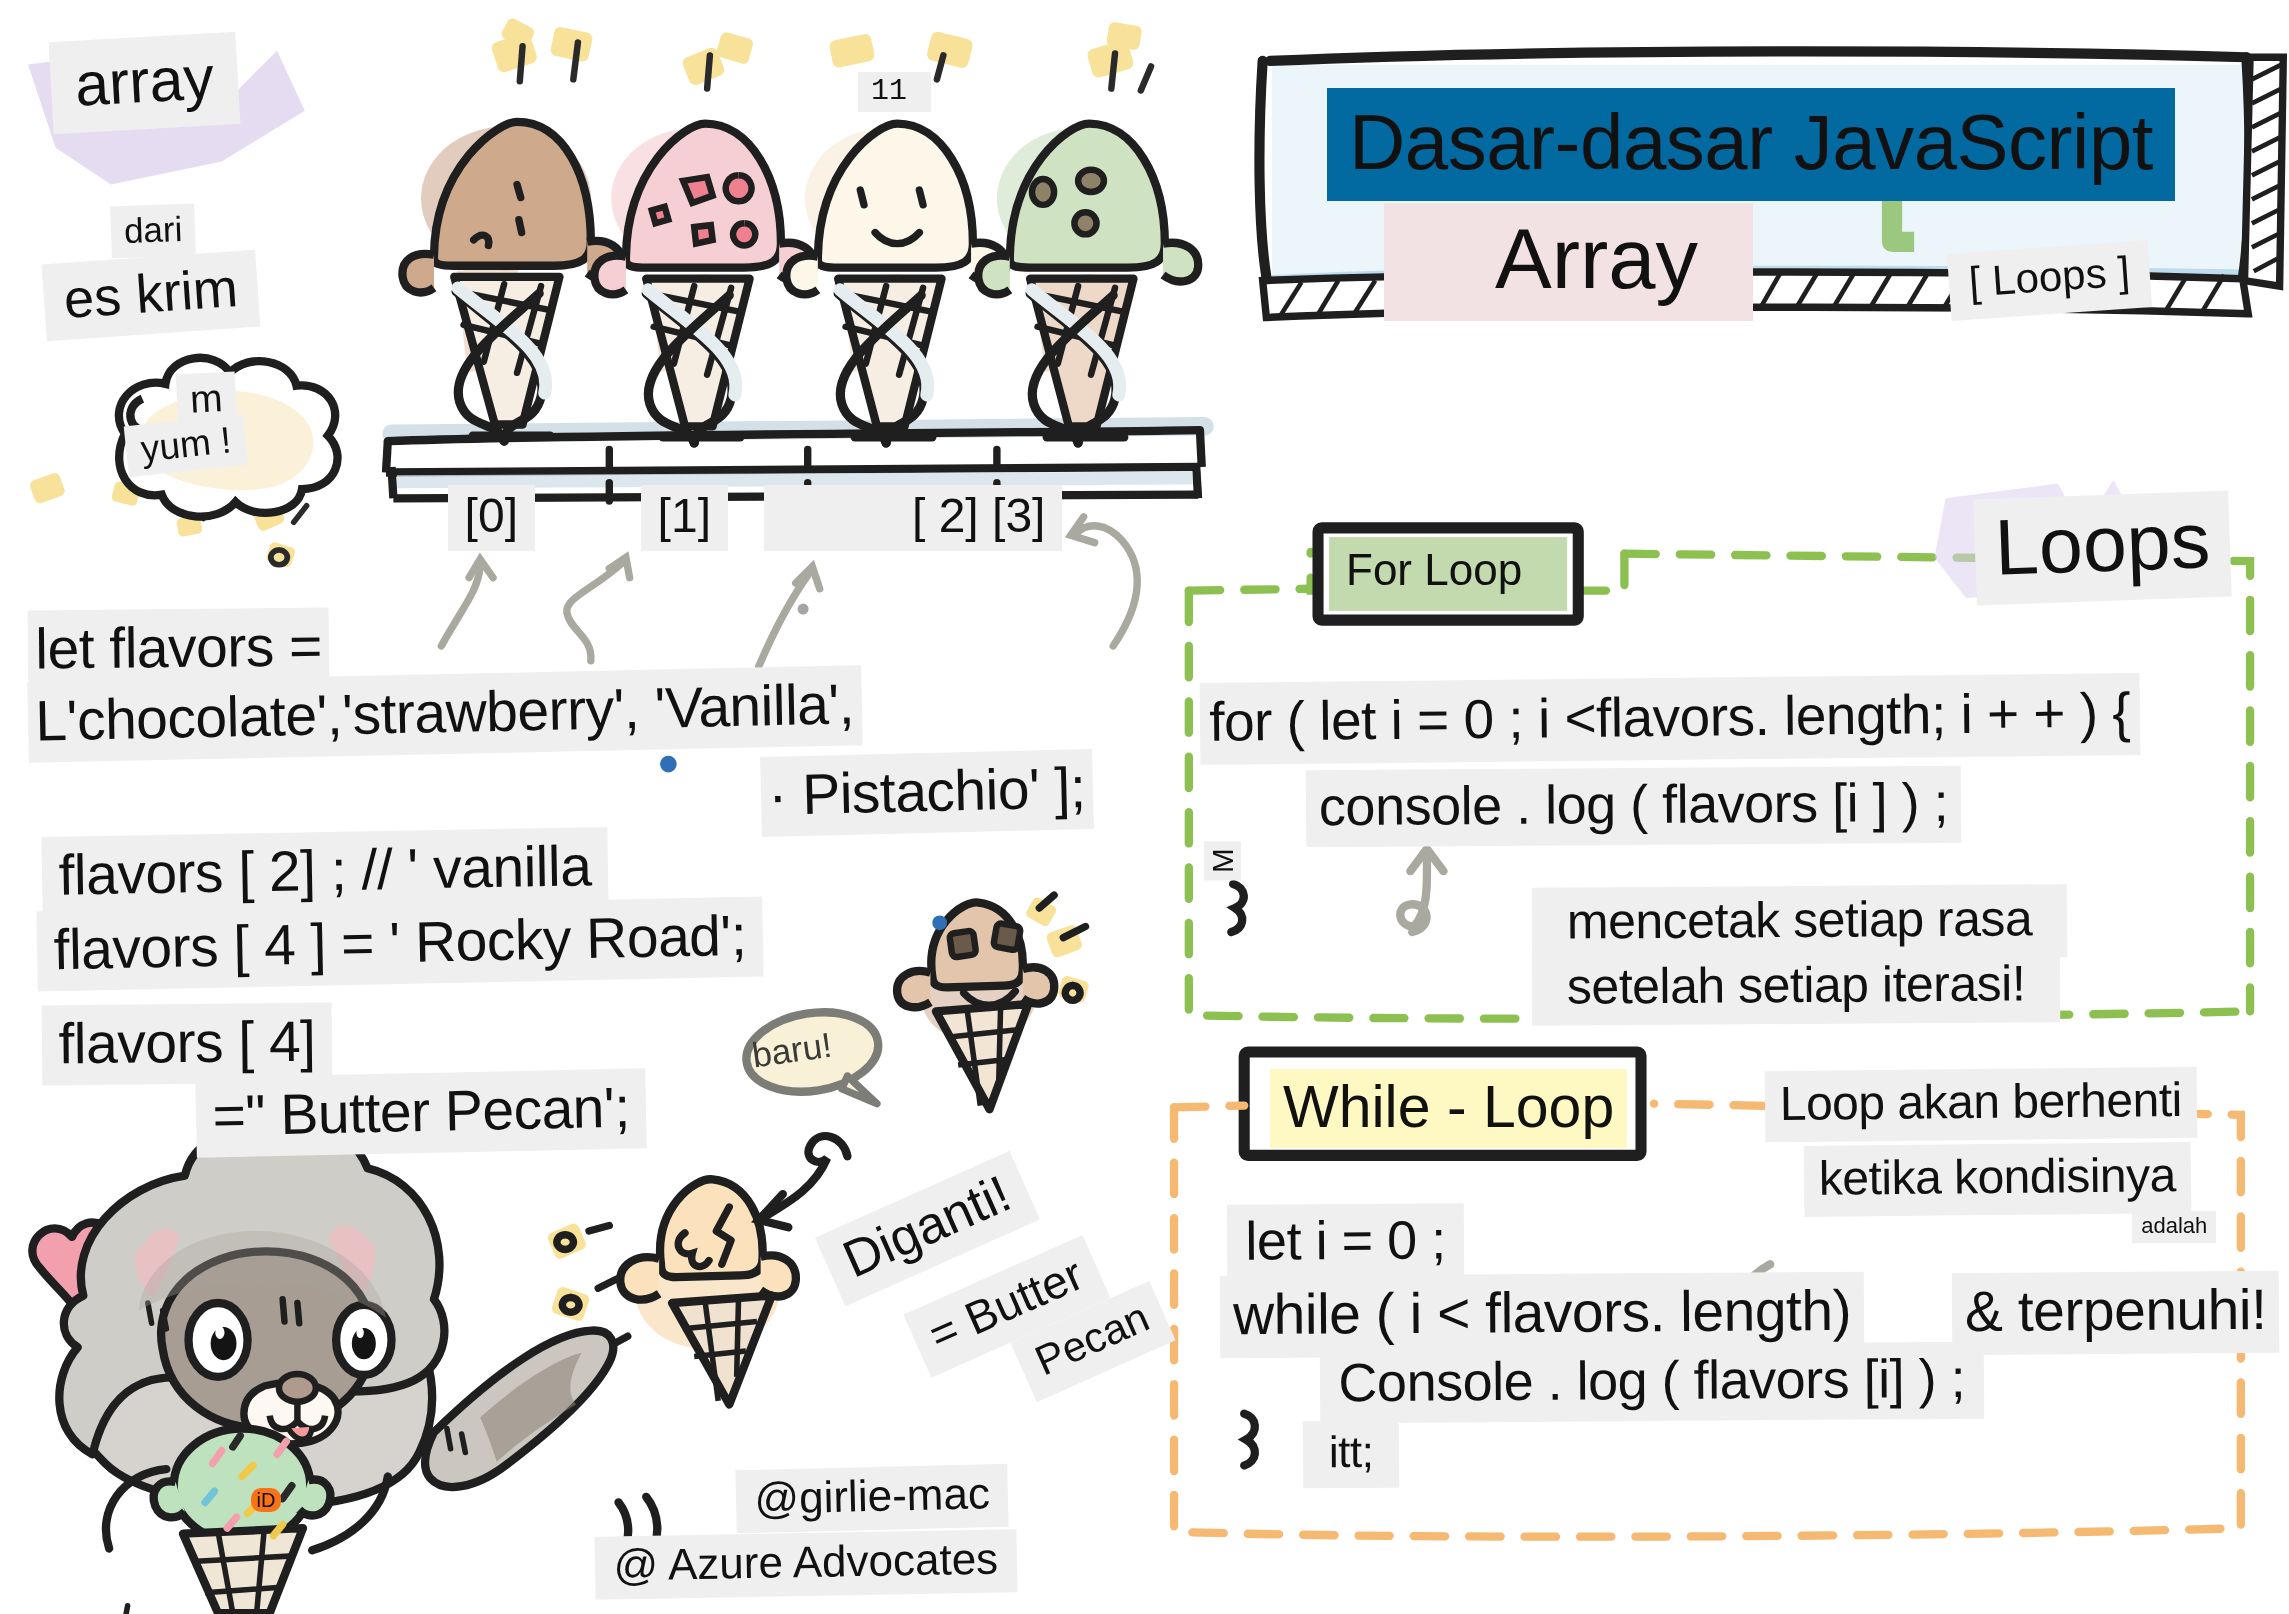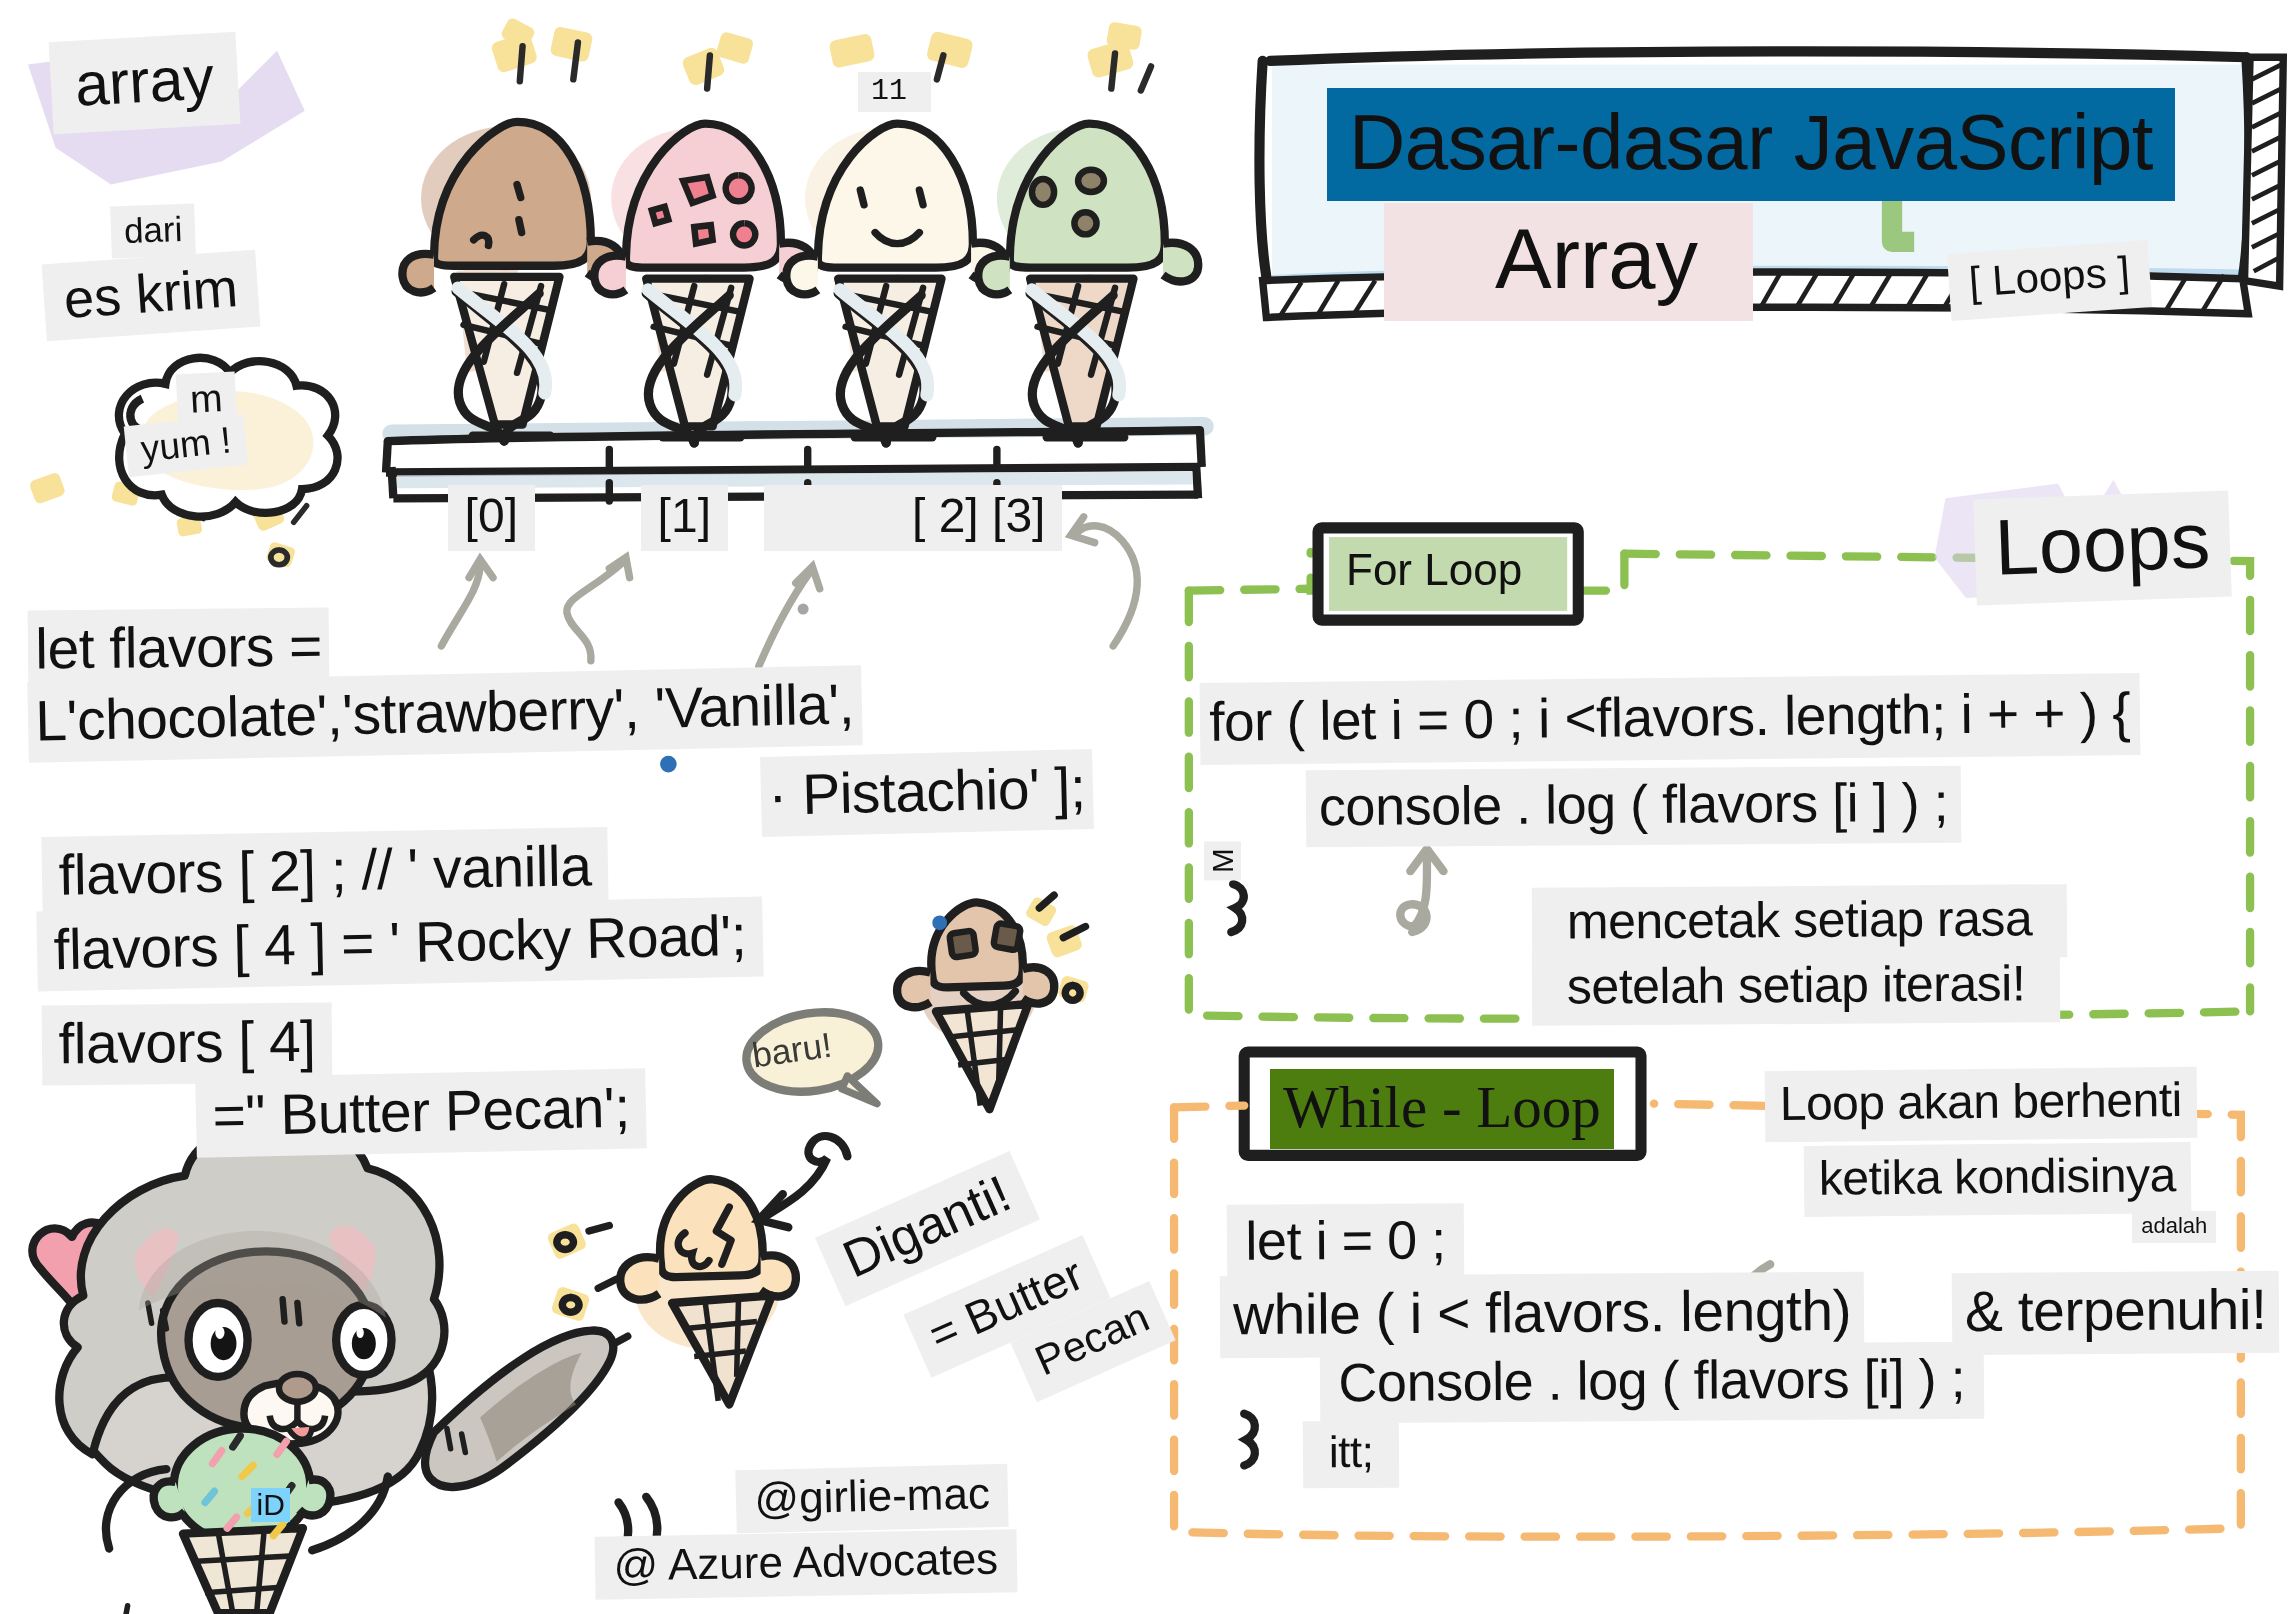--- a/index.html
+++ b/index.html
@@ -501,21 +501,21 @@
   <div class="chip" style="left:42px;top:1004px;font-size:57px;padding:9.2px 16.6px 13px 16.6px;transform:rotate(-0.6deg);">flavors [ 4]</div>
 
   <div class="chip" style="left:196px;top:1073px;font-size:57px;padding:9.2px 16.6px 13px 16.6px;transform:rotate(-1.2deg);">=" Butter Pecan';</div>
 
   <div style="position:absolute;left:752px;top:1030px;font-size:35px;color:#3a3a36;transform:rotate(-8deg);font-family:'Liberation Sans',sans-serif;">baru!</div>
 
   <div class="chip wide" style="left:821px;top:1191px;font-size:52px;padding:9.2px 18.5px 13px 18.5px;transform:rotate(-24deg);">Diganti!</div>
   <div class="chip wide" style="left:909px;top:1272px;font-size:46px;padding:9.2px 16.6px 13px 16.6px;transform:rotate(-24deg);">= Butter</div>
   <div class="chip wide" style="left:1017px;top:1309px;font-size:42px;padding:9.2px 16.6px 13px 16.6px;transform:rotate(-24deg);">Pecan</div>
 
-  <div class="chip wide" style="left:251px;top:1488px;font-size:30px;padding:1.8px 5.5px;background:#7dd3fc;">iD</div>
+  <div class="chip wide" style="left:251px;top:1488px;font-size:20px;padding:1.8px 5.5px;background:#f97316;border-radius:10px;">iD</div>
 
   <div class="chip wide" style="left:736px;top:1467px;font-size:44px;padding:7.4px 18.5px 11px 18.5px;transform:rotate(-1.4deg);">@girlie-mac</div>
   <div class="chip wide" style="left:595px;top:1533px;font-size:44px;padding:7.4px 18.5px 11px 18.5px;transform:rotate(-1deg);">@ Azure Advocates</div>
 
   <div class="chip" style="left:1327px;top:88px;font-size:78px;padding:14.8px 22px 18.5px 22px;background:#0369a1;">Dasar-dasar JavaScript</div>
 
   <div class="chip wide" style="left:1384px;top:203px;font-size:85px;padding:13px 55px 18.5px 111px;background:#f2e2e4;">Array</div>
 
   <div class="chip wide" style="left:1949px;top:247px;font-size:42px;padding:9.2px 20px 14.8px 20px;transform:rotate(-4deg);">[ Loops ]</div>
 
@@ -525,21 +525,21 @@
 
   <div class="chip" style="left:1200px;top:678px;font-size:55px;padding:11px 9.2px 14.8px 9.2px;transform:rotate(-0.6deg);">for ( let i = 0 ; i &lt;flavors. length; i + + ) {</div>
 
   <div class="chip" style="left:1306px;top:768px;font-size:54px;padding:9.2px 13px 13px 13px;transform:rotate(-0.4deg);">console . log ( flavors [i ] ) ;</div>
 
   <div class="chip wide" style="left:1203px;top:842px;font-size:29.5px;padding:3.7px 7.4px;transform:rotate(-90deg);">M</div>
 
   <div class="chip" style="left:1532px;top:886px;font-size:50px;padding:9.2px 35px 13px 35px;transform:rotate(-0.4deg);">mencetak setiap rasa</div>
   <div class="chip" style="left:1532px;top:951px;font-size:50px;padding:9.2px 35px 13px 35px;transform:rotate(-0.4deg);">setelah setiap iterasi!</div>
 
-  <div style="position:absolute;left:1270px;top:1069px;font-size:59px;color:#111;background:#4d7c0f;padding:3.7px 13px 7.4px 13px;font-family:Liberation Serif, serif;">While - Loop</div>
+  <div style="position:absolute;left:1270px;top:1069px;font-size:59px;color:#111;background:#fef9c3;padding:3.7px 13px 7.4px 13px;font-family:Liberation Sans, sans-serif;">While - Loop</div>
 
   <div class="chip" style="left:1765px;top:1069px;font-size:48px;padding:9.2px 14.8px 13px 14.8px;transform:rotate(-0.6deg);">Loop akan berhenti</div>
   <div class="chip" style="left:1804px;top:1144px;font-size:48px;padding:9.2px 14.8px 13px 14.8px;transform:rotate(-0.6deg);">ketika kondisinya</div>
   <div class="chip wide" style="left:2132px;top:1211px;font-size:22px;padding:3.7px 9.2px 5.5px 9.2px;">adalah</div>
 
   <div class="chip" style="left:1227px;top:1204px;font-size:54px;padding:9.2px 18.5px 13px 18.5px;transform:rotate(-0.4deg);">let i = 0 ;</div>
 
   <div class="chip" style="left:1220px;top:1274px;font-size:57px;padding:9.2px 13px 14.8px 13px;transform:rotate(-0.4deg);">while ( i &lt; flavors. length)</div>
 
   <div class="chip" style="left:1952px;top:1272px;font-size:57px;padding:9.2px 13px 14.8px 13px;transform:rotate(-0.4deg);">&amp; terpenuhi!</div>

